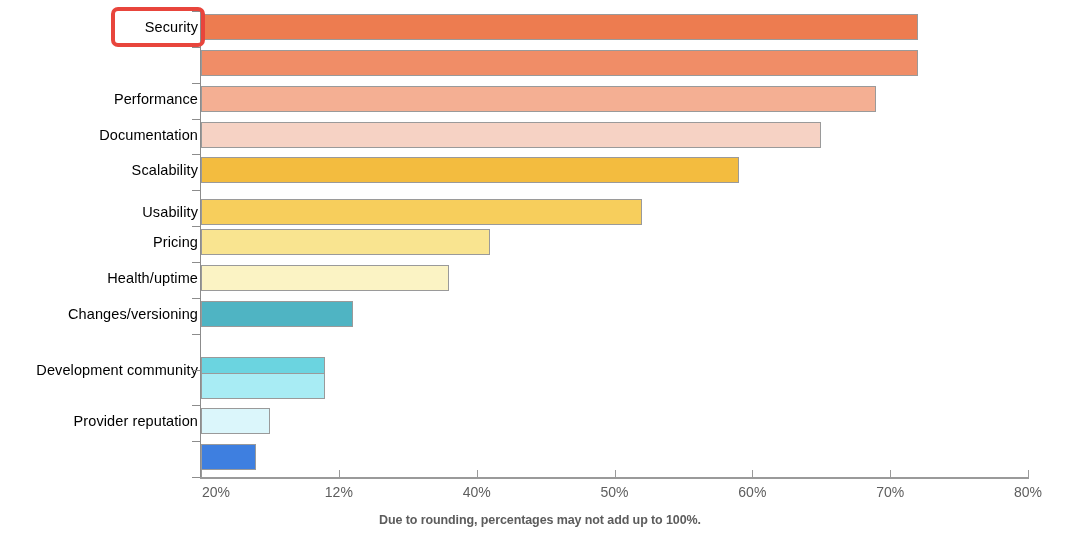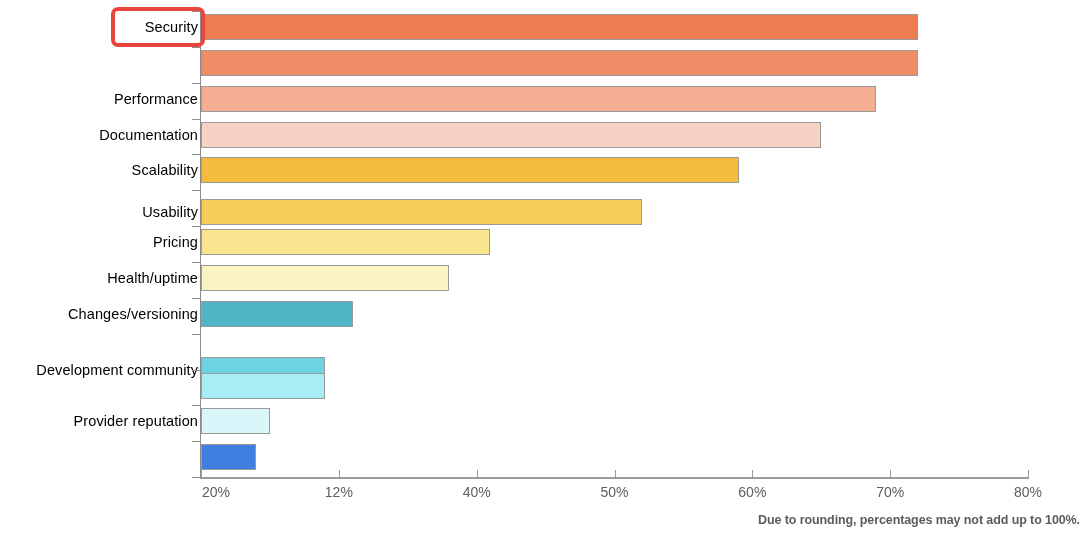--- a/index.html
+++ b/index.html
@@ -104,21 +104,21 @@
     transform: translateX(-50%);
     white-space: nowrap;
   }
 
   
   .footnote {
     position: absolute;
     left: 0;
     top: 513px;
     width: 1080px;
-    text-align: right;
+    text-align: center;
     font-size: 12.5px;
     font-weight: bold;
     color: #5c5c5c;
     letter-spacing: -0.1px;
   }
 
   
   .highlight-box {
     position: absolute;
     left: 111px;

